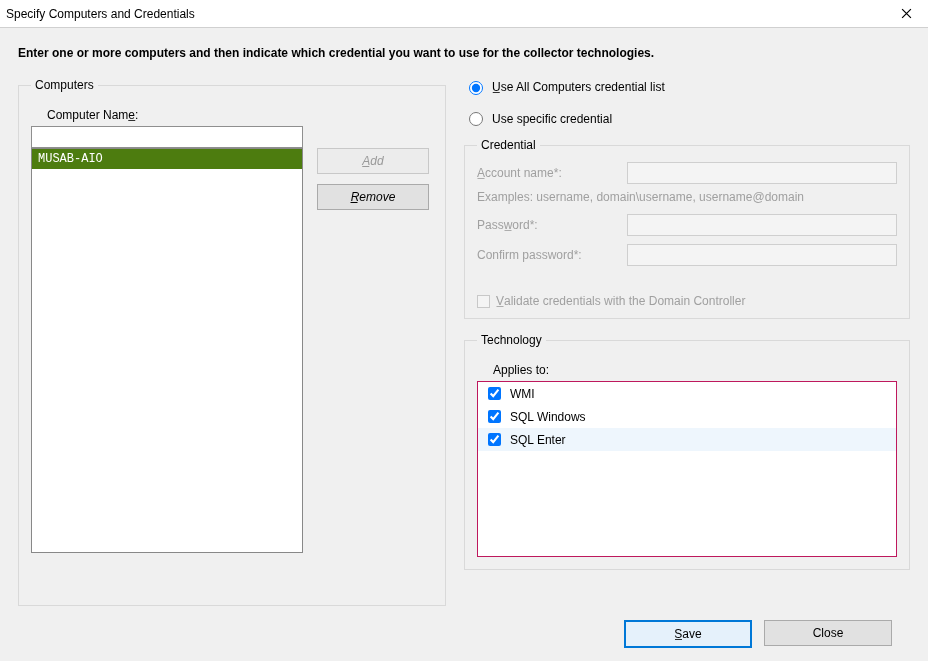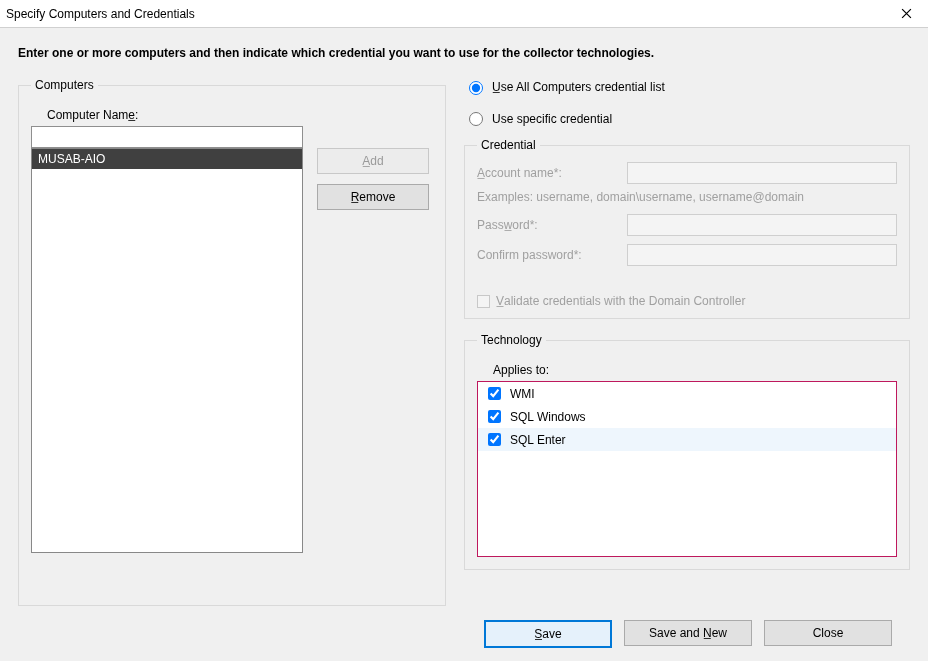--- a/index.html
+++ b/index.html
@@ -75,38 +75,39 @@
     background: #fff;
     height: 405px;
     overflow: auto;
   }
   .list-item {
     padding: 3px 6px;
     color: #000;
     font-size: 12px;
   }
   .list-item.selected {
-    background: #404040;
+    background: #4d7c0f;
     color: #fff;
+    font-family: Liberation Mono, monospace;
   }
   .btn {
     border: 1px solid #aaa;
     background: #e1e1e1;
     height: 26px;
     font: inherit;
     cursor: default;
     padding: 0 8px;
   }
   .btn:disabled { color: #9a9a9a; background: #ececec; border-color: #c8c8c8; }
   .btn.primary {
     border: 2px solid #0078d7;
     background: #e5f1fb;
     height: 28px;
   }
-  .sidebtns { display:flex; flex-direction:column; gap:10px; width:112px; }
+  .sidebtns { display:flex; flex-direction:column; gap:10px; width:112px;font-style:italic; }
   .sidebtns .btn { width: 100%; }
 
   .radio-row { display:flex; align-items:center; gap:6px; margin: 0 0 12px 0; }
   .radio-row input[type=radio] { width:14px; height:14px; }
   .cred-row { display:flex; align-items:center; gap:10px; margin-bottom:8px; }
   .cred-row .clabel { width: 140px; color:#a0a0a0; }
   .cred-row .cinput { flex: 1; }
 
   .checkline { display:flex; align-items:center; gap:6px; margin-top:14px; color:#a0a0a0; }
   .fake-disabled-check {
@@ -218,16 +219,15 @@
               <input type="checkbox" checked="" style="">
               <span>SQL Enter</span>
             </label>
           </div>
       </fieldset>
     </div>
   </div>
 
   <div class="footer">
     <button class="btn primary">S̲ave</button>
-    <button class="btn">Save and N̲ew</button>
     <button class="btn">Close</button>
   </div>
 </div>
 
 </body></html>

